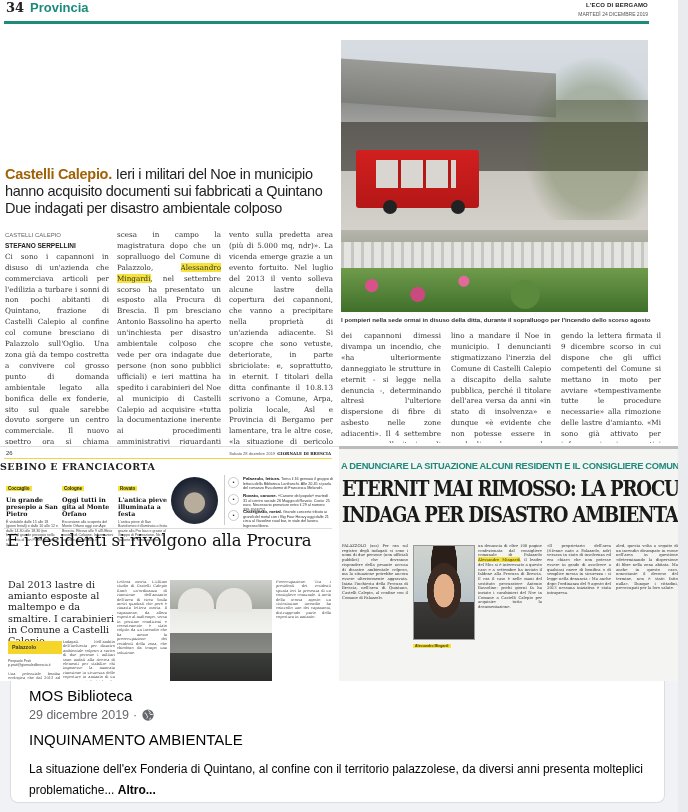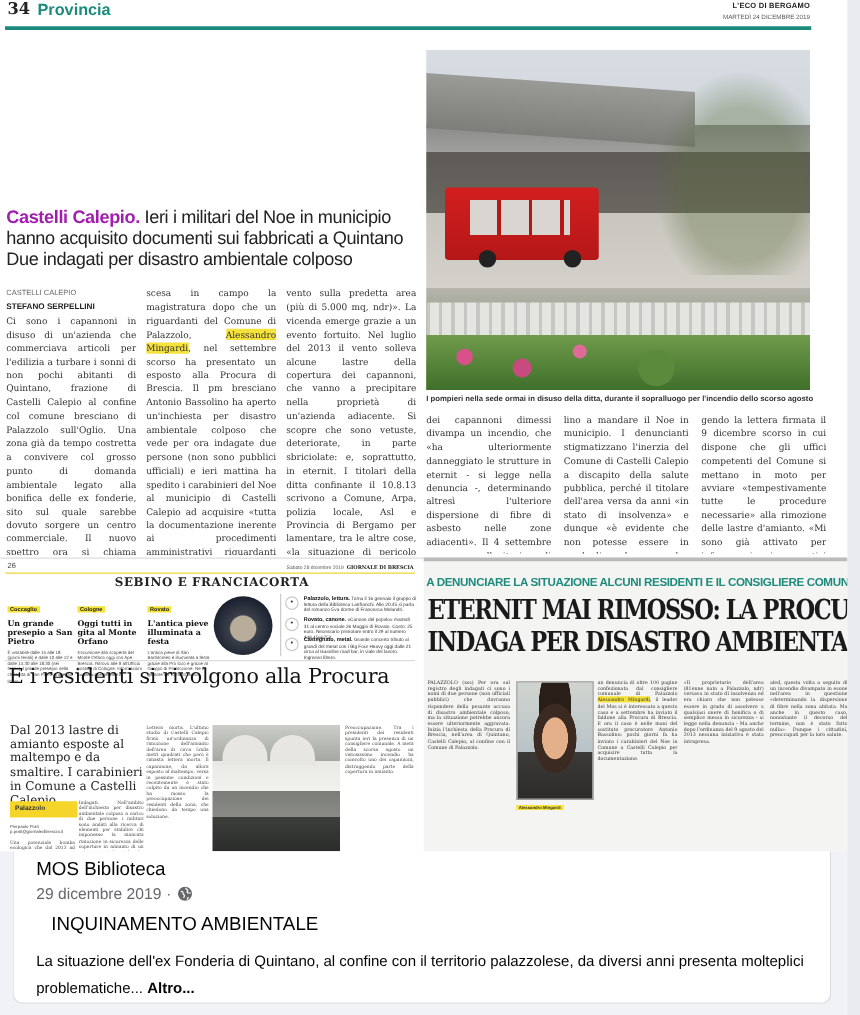--- a/index.html
+++ b/index.html
@@ -10,21 +10,21 @@
   
   .clip1 { position:absolute; left:0; top:0; width:574px; height:446px; background:#fff; }
   .c1-header { position:absolute; left:0; top:0; width:678px; height:24px; }
   .c1-pagenum { position:absolute; left:6px; top:0px; font-family:"DejaVu Serif", serif; font-size:13px; font-weight:bold; color:#222; }
   .c1-section { position:absolute; left:30px; top:0px; font-size:13px; font-weight:bold; color:#1d8b7c;text-align:center; }
   .c1-paper { position:absolute; right:30px; top:2px; font-size:6px; font-weight:bold; color:#222; letter-spacing:0.2px; }
   .c1-date { position:absolute; right:30px; top:11px; font-size:5px; color:#555; }
   .c1-rule { position:absolute; left:4px; top:21px; width:645px; height:3px; background:#1d8b7c; }
   .c1-title { position:absolute; left:6px; top:32px; width:330px; font-family:"DejaVu Serif", serif; font-weight:bold; font-size:33px; line-height:38px; color:#111; letter-spacing:-1.8px; }
   .c1-sub { position:absolute; left:5px; top:166px; width:335px; font-size:14.5px; line-height:17px; color:#222; letter-spacing:-0.3px; }
-  .c1-sub .lead { color:#a21caf; font-weight:bold; }
+  .c1-sub .lead { color:#a16207; font-weight:bold; }
   .c1-cols { position:absolute; left:5px; top:230px; width:330px; height:214px; }
   .col { position:absolute; top:0; font-family:"DejaVu Serif", serif; font-size:7.2px; line-height:10.9px; color:#333; text-align:justify; overflow:hidden; height:214px; }
   .col .kicker { font-family:"Liberation Sans", sans-serif; font-size:6px; color:#666; }
   .col .byline { font-family:"Liberation Sans", sans-serif; font-size:6.5px; font-weight:bold; color:#222; }
   .hl { background:#f5e23a; }
   .c1-photo { position:absolute; left:341px; top:40px; width:307px; height:272px; overflow:hidden;
     background:linear-gradient(180deg,#d7dde3 0%,#d0d6dc 22%,#8a8c8a 22%,#9fa09d 30%,#5e5b56 30%,#6a6660 48%,#c9c6bf 48%,#d4d1ca 70%,#b6b4ae 70%,#8fa07c 82%,#6d8a4f 100%); }
   .roof { position:absolute; left:0; top:26px; width:215px; height:44px; background:linear-gradient(180deg,#9a9b97,#7d7e7a); transform:skewY(4deg); }
   .truck { position:absolute; left:15px; top:110px; width:123px; height:58px; background:linear-gradient(180deg,#d21f1f 0%,#b51717 100%); border-radius:3px; }
   .truck:before { content:""; position:absolute; left:20px; top:10px; width:80px; height:28px; background:repeating-linear-gradient(90deg,#d9d6d2 0 22px,#b51717 22px 25px); }
@@ -36,21 +36,21 @@
   .c1-caption { position:absolute; left:341px; top:316px; width:320px; font-size:6.2px; font-weight:bold; color:#333; }
   .c1-cols2 { position:absolute; left:341px; top:331px; width:320px; height:112px; }
   .c1-cols2 .col { height:112px; }
 
   
   .clip2 { position:absolute; left:0; top:446px; width:339px; height:235px; background:#fff; border-top:1px solid #ddd; }
   .c2-page { position:absolute; left:6px; top:3px; font-size:6px; color:#333; }
   .c2-paper { position:absolute; right:8px; top:4px; font-size:4px; color:#555; }
   .c2-paper b { font-family:"DejaVu Serif", serif; color:#222; }
   .c2-yellowline { position:absolute; left:4px; top:11px; width:328px; height:1px; background:#f0d63a; }
-  .c2-section { position:absolute; left:0; width:339px; top:14px; text-align:center; font-family:"DejaVu Serif", serif; font-weight:bold; font-size:9.5px; color:#222; letter-spacing:0.5px; }
+  .c2-section { position:absolute; left:0; width:339px; top:14px; text-align:left; font-family:"DejaVu Serif", serif; font-weight:bold; font-size:9.5px; color:#222; letter-spacing:0.5px; }
   .brief { position:absolute; top:29px; width:52px; }
   .brief .tag { display:inline-block; background:#f5e23a; font-size:4.5px; font-weight:bold; padding:0 2px; color:#222; }
   .brief .bt { font-family:"DejaVu Serif", serif; font-size:6.3px; font-weight:bold; line-height:7.2px; color:#111; margin-top:2px; }
   .brief .bb { font-size:3.6px; line-height:4.6px; color:#444; margin-top:2px; }
   .c2-circle { position:absolute; left:171px; top:30px; width:47px; height:47px; border-radius:50%; background:radial-gradient(circle at 50% 55%,#b7ad9a 0 10px,#3a3f4a 11px,#1c2230 24px); }
   .c2-vline { position:absolute; left:224px; top:28px; width:1px; height:50px; background:#ccc; }
   .notice { position:absolute; left:228px; width:105px; font-size:3.8px; line-height:4.6px; color:#333; }
   .notice .dot { position:absolute; left:0; top:0; width:9px; height:9px; border:1px solid #ccc; border-radius:50%; text-align:center; font-size:6px; line-height:9px; }
   .notice .nt { margin-left:15px; display:block; }
   .notice b { font-size:4.4px; color:#111; }
@@ -70,21 +70,21 @@
   .c3-title { position:absolute; left:3px; top:29px; white-space:nowrap; font-family:"DejaVu Serif", serif; font-weight:bold; font-size:22px; line-height:26px; color:#1a1a1a; letter-spacing:-1.4px; transform:scaleX(0.82); transform-origin:left top; }
   .c3-col { position:absolute; font-family:"DejaVu Serif", serif; font-size:3.8px; line-height:4.7px; color:#333; text-align:justify; overflow:hidden; }
   .c3-photo { position:absolute; left:74px; top:99px; width:60px; height:93px; background:radial-gradient(ellipse at 50% 48%,#e3b089 0 24%,#3b2a22 25% 40%,transparent 41%),radial-gradient(ellipse at 50% 20%,#2a1e18 0 30%,transparent 31%),linear-gradient(180deg,#d0d4cf 0%,#b9c3c8 60%,#3c3a38 60%,#2e2c2a 100%); border:1px solid #999; }
   .c3-photocap { position:absolute; left:74px; top:198px; background:#f5e23a; font-size:3.4px; font-weight:bold; padding:0 2px; color:#333; }
 
   
   .fb-card { position:absolute; left:10px; top:681px; width:653px; height:121px; background:#fff; border:1px solid #dadde1; border-top:none; border-radius:0 0 8px 8px; }
   .fb-author { position:absolute; left:18px; top:6px; font-size:15px; color:#050505; }
   .fb-meta { position:absolute; left:18px; top:27px; font-size:12.5px; color:#65676b; display:flex; align-items:center; }
   .fb-globe { display:inline-block; width:12px; height:12px; margin-left:5px; }
-  .fb-heading { position:absolute; left:18px; top:50px; font-size:15px; color:#050505;margin-left:12px; }
+  .fb-heading { position:absolute; left:18px; top:50px; font-size:15px; color:#050505; }
   .fb-text { position:absolute; left:18px; top:78px; width:630px; font-size:12px; line-height:21px; color:#050505; }
   .fb-more { font-weight:bold; color:#050505; cursor:pointer; }
 </style>
 </head>
 <body>
 
 <div class="post-image">
 
   <div class="clip1">
     <div class="c1-header">
@@ -98,21 +98,21 @@
       <span class="lead">Castelli Calepio.</span>
       <span>Ieri i militari del Noe in municipio hanno acquisito documenti sui fabbricati a Quintano Due indagati per disastro ambientale colposo</span>
     </div>
     <div class="c1-cols">
       <div class="col" style="left:0;width:104px;">
         <div class="kicker">CASTELLI CALEPIO</div>
         <div class="byline">STEFANO SERPELLINI</div>
         <div>Ci sono i capannoni in disuso di un'azienda che commerciava articoli per l'edilizia a turbare i sonni di non pochi abitanti di Quintano, frazione di Castelli Calepio al confine col comune bresciano di Palazzolo sull'Oglio. Una zona già da tempo costretta a convivere col grosso punto di domanda ambientale legato alla bonifica delle ex fonderie, sito sul quale sarebbe dovuto sorgere un centro commerciale. Il nuovo spettro ora si chiama amianto e aleggia in particolar modo su via Meucci e via Moroni, dove operava la ditta (di proprietà di un 81enne di Palazzolo). Nuovo per modo di dire, visto che da almeno sei anni il problema è emerso in tutta la sua evidenza. La pro-</div>
       </div>
       <div class="col" style="left:112px;width:104px;">
-        <span>scesa in campo la magistratura dopo che un riguardanti del Comune di Palazzolo,</span>
+        <span>scesa in campo la magistratura dopo che un sopralluogo del Comune di Palazzolo,</span>
         <span class="hl">Alessandro Mingardi</span><span>, nel settembre scorso ha presentato un esposto alla Procura di Brescia. Il pm bresciano Antonio Bassolino ha aperto un'inchiesta per disastro ambientale colposo che vede per ora indagate due persone (non sono pubblici ufficiali) e ieri mattina ha spedito i carabinieri del Noe al municipio di Castelli Calepio ad acquisire «tutta la documentazione inerente ai procedimenti amministrativi riguardanti al bonifica e/o la messa in sicurezza dell'area» di proprietà della ditta, «nonché la corrispondenza tra privati cittadini e l'amministrazione comunale - in particolare gli Uffici tecnici competenti - inerente le richieste di inter-</span>
       </div>
       <div class="col" style="left:224px;width:104px;">vento sulla predetta area (più di 5.000 mq, ndr)». La vicenda emerge grazie a un evento fortuito. Nel luglio del 2013 il vento solleva alcune lastre della copertura dei capannoni, che vanno a precipitare nella proprietà di un'azienda adiacente. Si scopre che sono vetuste, deteriorate, in parte sbriciolate: e, soprattutto, in eternit. I titolari della ditta confinante il 10.8.13 scrivono a Comune, Arpa, polizia locale, Asl e Provincia di Bergamo per lamentare, tra le altre cose, «la situazione di pericolo per la cittadinanza». È la mail che innesca l'ordinanza di Bizzoni, rimasta però ad oggi lettera morta. «È incredibile come nessuna iniziativa sia stata intrapresa né dalla proprietà del complesso immobiliare né dal Comune di</div>
     </div>
     <div class="c1-photo">
       <div class="roof"></div>
       <div class="branches"></div>
       <div class="truck"></div>
       <div class="wheel" style="left:42px;"></div>
       <div class="wheel" style="left:110px;"></div>

